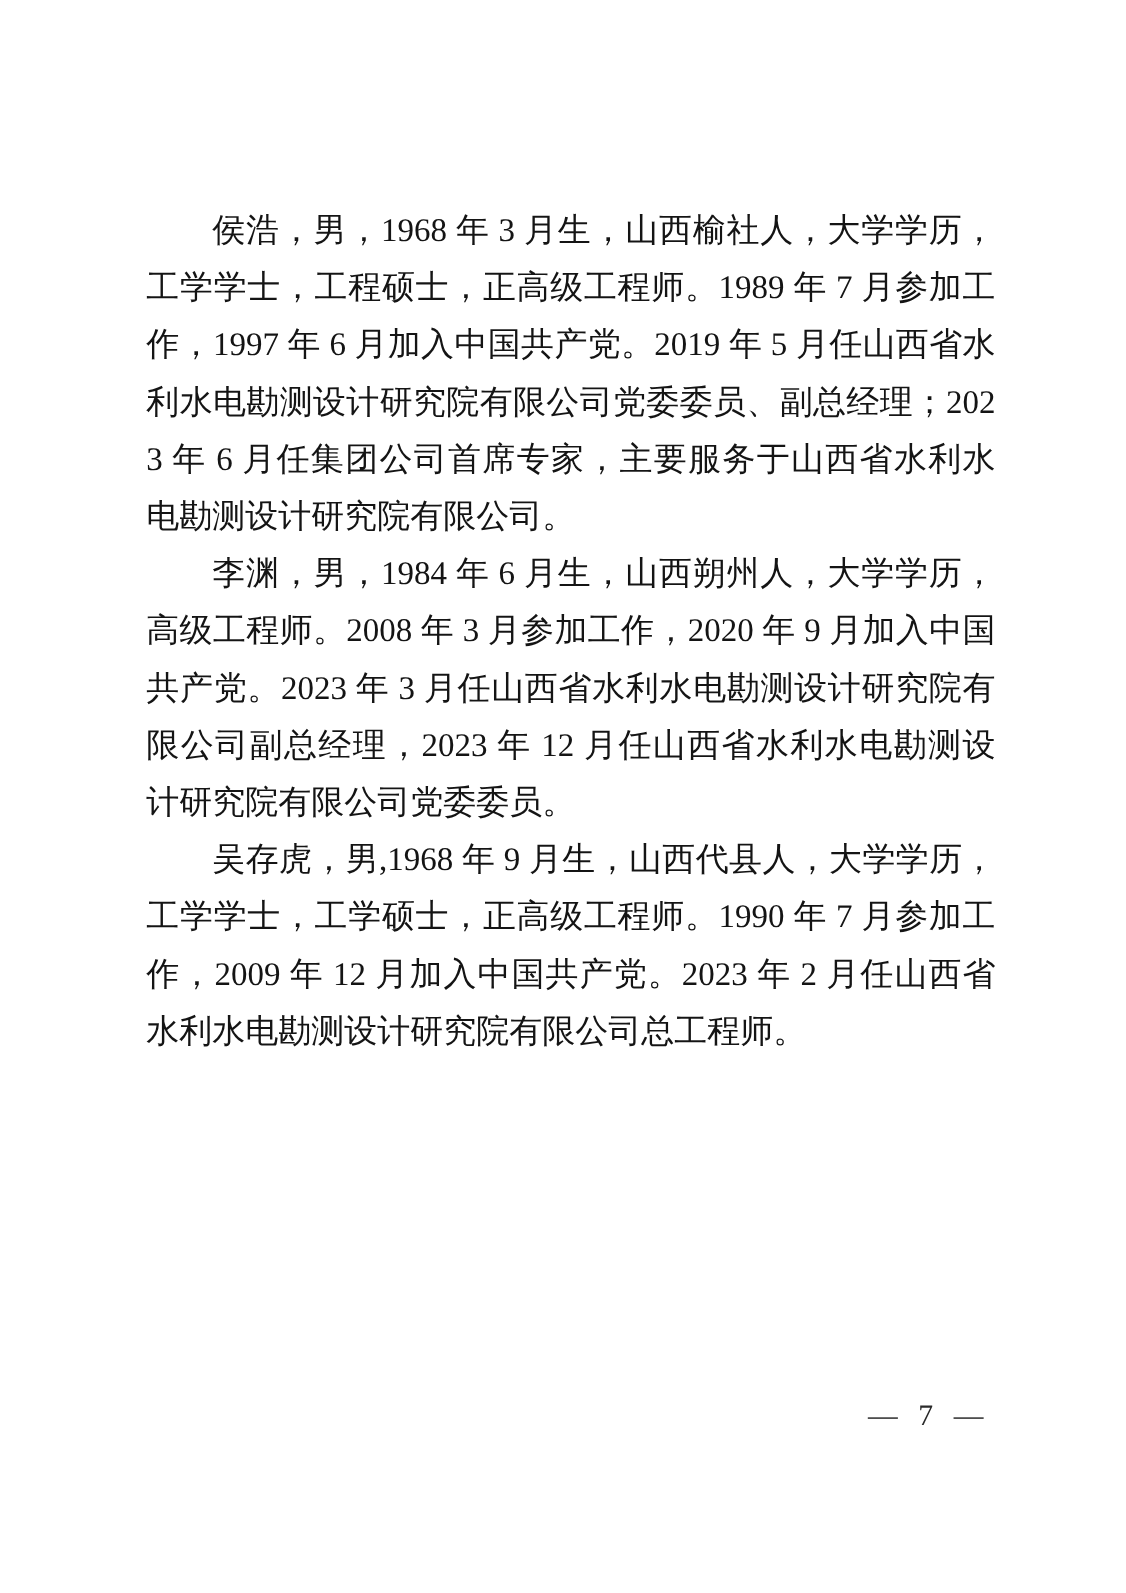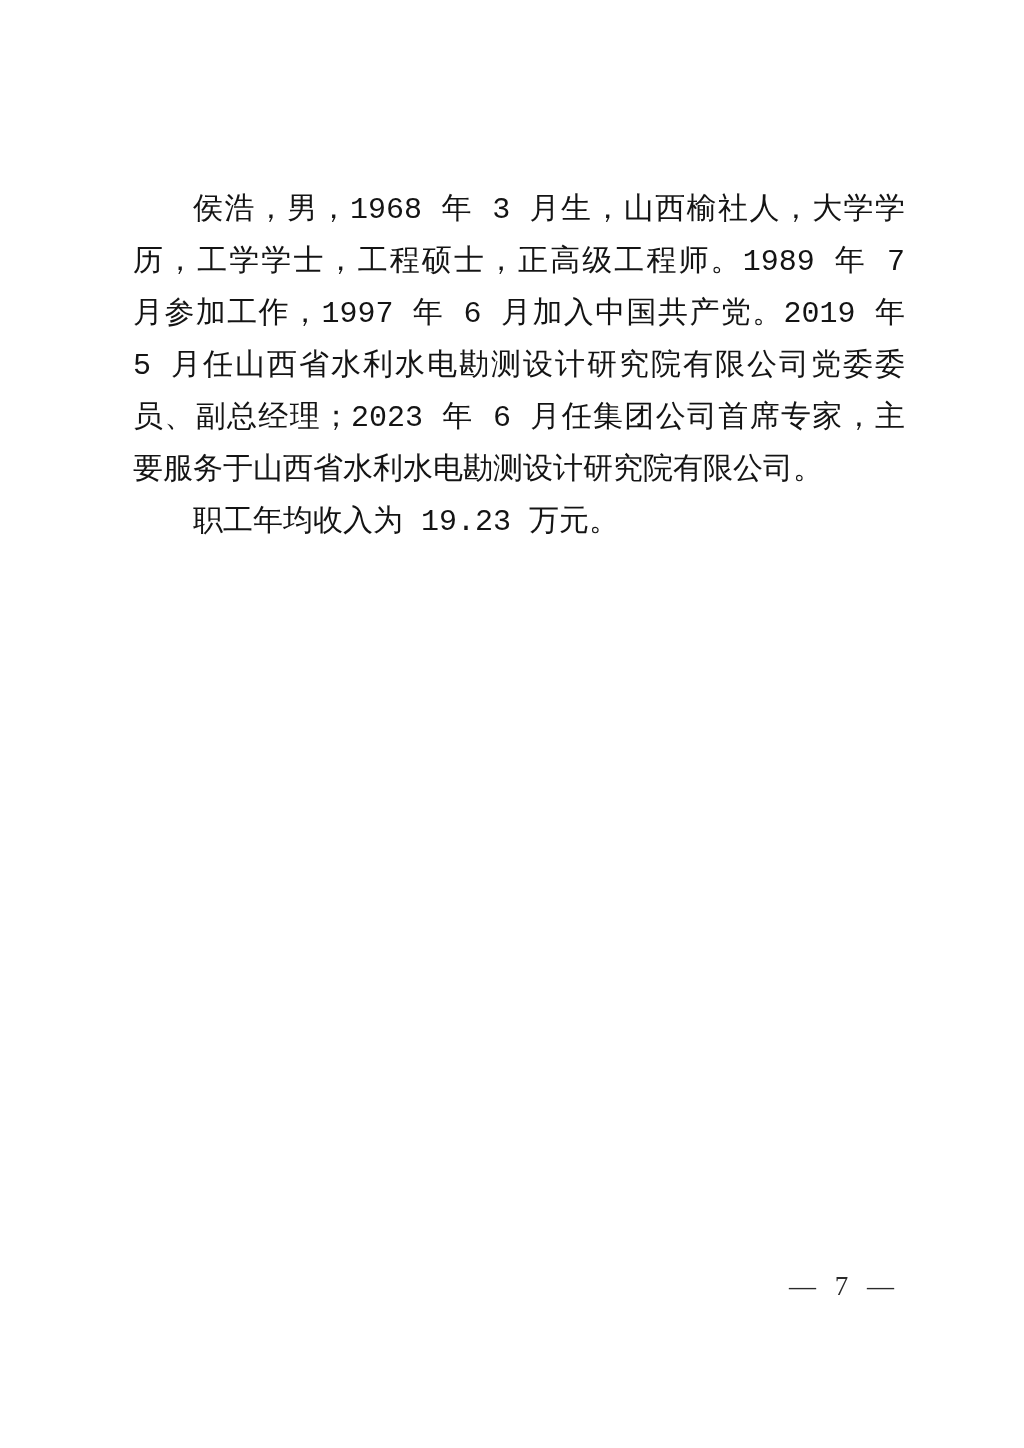--- a/index.html
+++ b/index.html
@@ -14,21 +14,20 @@
     background: #ffffff;
     overflow: hidden;
     font-family: "Liberation Serif", "DejaVu Serif", serif;
     color: #141414;
   }
   .body-text {
     position: absolute;
     left: 133px;
     top: 184px;
     width: 772px;
-    font-family: Liberation Mono, monospace;
   }
   .body-text p {
     margin: 0;
     padding: 0;
     font-size: 30px;
     line-height: 52px;
     text-align: justify;
     text-justify: inter-character;
     text-indent: 2em;
     word-break: break-all;
@@ -43,19 +42,20 @@
     letter-spacing: 6px;
     white-space: nowrap;
   }
 </style>
 </head>
 <body>
 
 <div class="page">
   <main class="body-text">
     <p>侯浩，男，1968 年 3 月生，山西榆社人，大学学历，工学学士，工程硕士，正高级工程师。1989 年 7 月参加工作，1997 年 6 月加入中国共产党。2019 年 5 月任山西省水利水电勘测设计研究院有限公司党委委员、副总经理；2023 年 6 月任集团公司首席专家，主要服务于山西省水利水电勘测设计研究院有限公司。</p>
-    <p>职工年均收入为 19.23 万元。</p>
+    <p>李渊，男，1984 年 6 月生，山西朔州人，大学学历，高级工程师。2008 年 3 月参加工作，2020 年 9 月加入中国共产党。2023 年 3 月任山西省水利水电勘测设计研究院有限公司副总经理，2023 年 12 月任山西省水利水电勘测设计研究院有限公司党委委员。</p>
+    <p>吴存虎，男,1968 年 9 月生，山西代县人，大学学历，工学学士，工学硕士，正高级工程师。1990 年 7 月参加工作，2009 年 12 月加入中国共产党。2023 年 2 月任山西省水利水电勘测设计研究院有限公司总工程师。</p>
   </main>
 
   <div class="page-footer">
     <span>— 7 —</span>
   </div>
 </div>
 
 </body></html>

